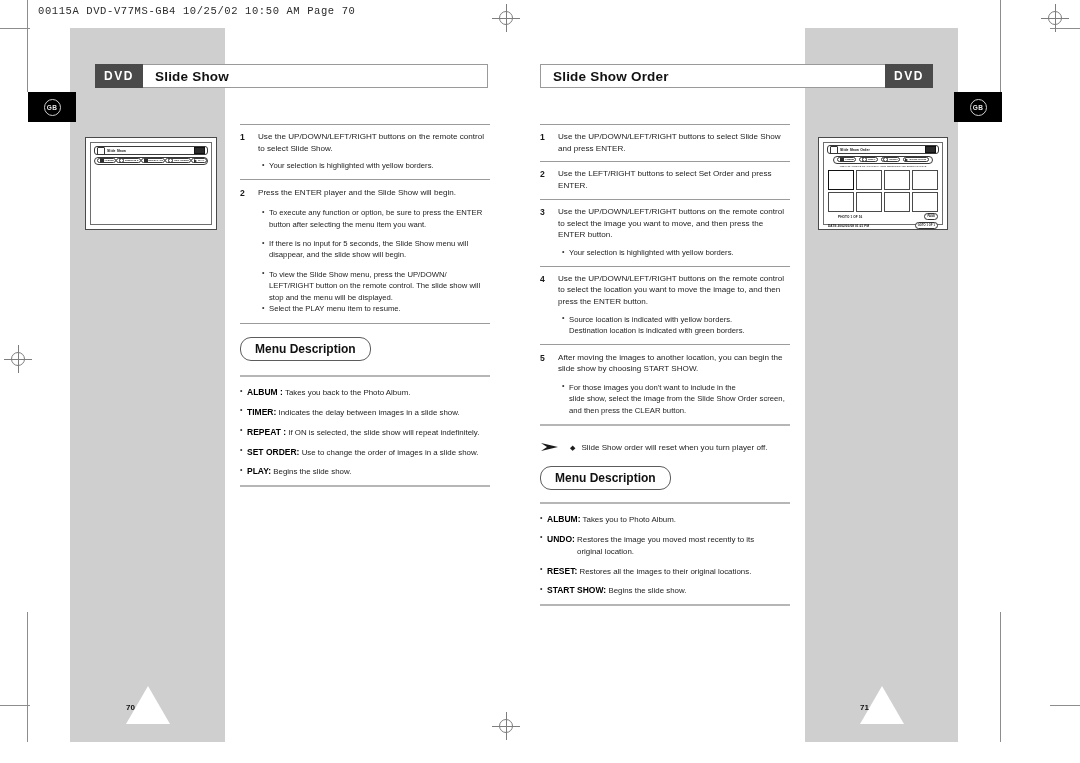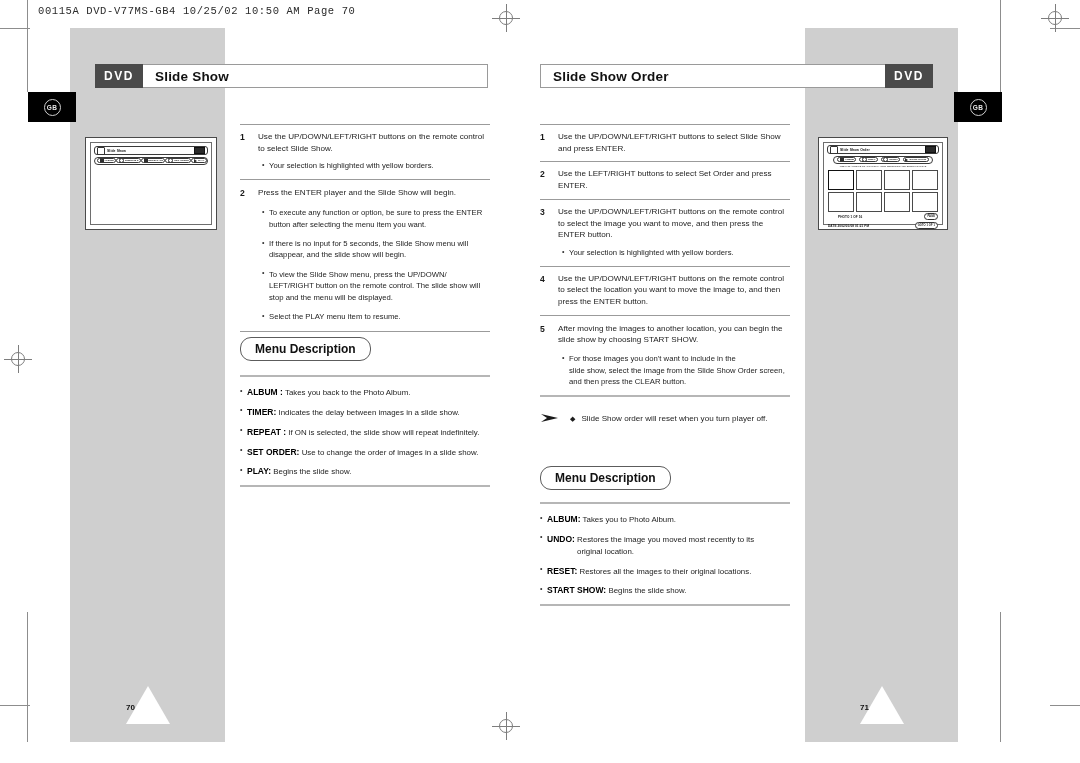--- a/index.html
+++ b/index.html
@@ -240,21 +240,21 @@
 
   <div class="seprule"></div>
   <div style="padding:7px 0 9px 0;">
     <div class="step">
       <div class="step-num">2</div>
       <div class="step-txt">Press the ENTER player and the Slide Show will begin.</div>
     </div>
     <div class="bullets" style="margin-top:8px;">
       <div class="bul" style="margin-bottom:8px;">To execute any function or option, be sure to press the ENTER button after selecting the menu item you want.</div>
       <div class="bul" style="margin-bottom:8px;">If there is no input for 5 seconds, the Slide Show menu will disappear, and the slide show will begin.</div>
-      <div class="bul" style="margin-bottom:8px;">To view the Slide Show menu, press the UP/DOWN/ LEFT/RIGHT button on the remote control. The slide show will stop and the menu will be displayed.</div>
+      <div class="bul" style="">To view the Slide Show menu, press the UP/DOWN/ LEFT/RIGHT button on the remote control. The slide show will stop and the menu will be displayed.</div>
       <div class="bul">Select the PLAY menu item to resume.</div>
     </div>
   </div>
   <div class="seprule"></div>
 </div>
 
 <div class="col" style="left:240px;top:337px;width:250px;">
   <div class="pill">Menu Description</div>
   <div style="height:14px;"></div>
   <div class="seprule thick"></div>
@@ -369,20 +369,26 @@
       <div class="bul">Your selection is highlighted with yellow borders.</div>
     </div>
   </div>
 
   <div class="seprule"></div>
   <div style="padding:6px 0 7px 0;">
     <div class="step">
       <div class="step-num">4</div>
       <div class="step-txt">Use the UP/DOWN/LEFT/RIGHT buttons on the remote control to select the location you want to move the image to, and then press the ENTER button.</div>
     </div>
+    <div class="bullets" style="margin-top:6px;">
+      <div class="bul multiline">
+          <span class="ind">Source location is indicated with yellow borders.</span>
+          <span class="ind">Destination location is indicated with green borders.</span>
+        </div>
+    </div>
   </div>
 
   <div class="seprule"></div>
   <div style="padding:7px 0 8px 0;">
     <div class="step">
       <div class="step-num">5</div>
       <div class="step-txt">After moving the images to another location, you can begin the slide show by choosing START SHOW.</div>
     </div>
     <div class="bullets" style="margin-top:7px;">
       <div class="bul multiline">

